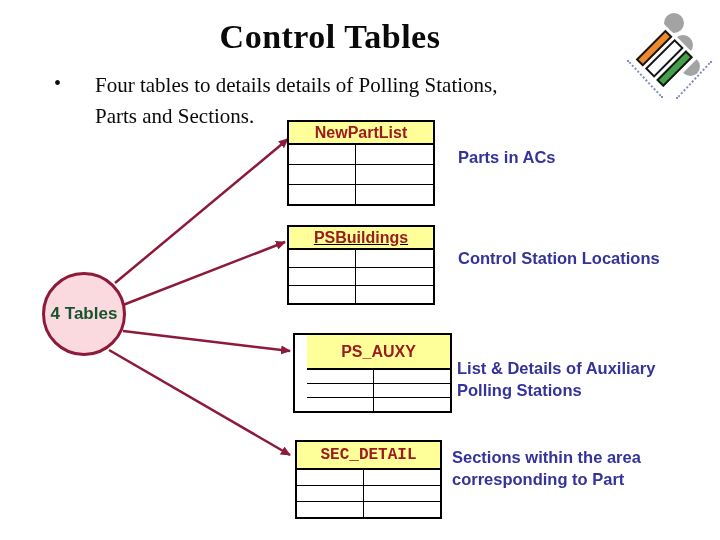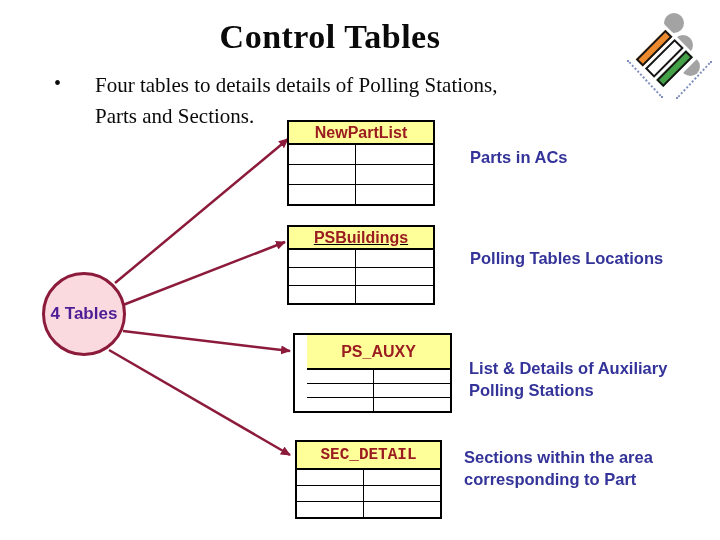--- a/index.html
+++ b/index.html
@@ -44,31 +44,31 @@
   .t1{left:287px;top:120px;width:144px;}
   .t1 .thead{height:21px;} .t1 .trow{height:19px;}
   .t2{left:287px;top:225px;width:144px;text-decoration:underline;}
   .t2 .thead{height:21px;} .t2 .trow{height:17px;}
   .t3{left:293px;top:333px;width:143px;padding-left:12px;}
   .t3 .thead{height:33px;} .t3 .trow{height:13px;}
   .t4{left:295px;top:440px;width:143px;font-family:Liberation Mono, monospace;}
   .t4 .thead{height:26px;} .t4 .trow{height:15px;}
 
   
-  .caption{position:absolute;color:#333399;font-weight:bold;font-size:16.5px;line-height:22px;margin-left:12px;}
+  .caption{position:absolute;color:#333399;font-weight:bold;font-size:16.5px;line-height:22px;}
   .c1{left:458px;top:146px;}
   .c2{left:458px;top:247px;}
   .c3{left:457px;top:357px;}
   .c4{left:452px;top:446px;}
 
   
   .hub{position:absolute;left:42px;top:272px;width:84px;height:84px;border-radius:50%;
        background:#FBDADF;border:3px solid #8C1A3A;box-sizing:border-box;
        display:flex;align-items:center;justify-content:center;}
-  .hub-label{color:#4c1d95;font-weight:bold;font-size:17px;}
+  .hub-label{color:#14532d;font-weight:bold;font-size:17px;}
 
   
   .arrows{position:absolute;left:0;top:0;width:720px;height:540px;pointer-events:none;}
 </style>
 </head>
 <body>
 
 <div class="slide">
 
   <div class="title">Control Tables</div>
@@ -170,21 +170,21 @@
         <div class="tcell"></div>
         <div class="tcell"></div>
       </div>
   </div>
 
   <div class="caption c1">
     <div>Parts in ACs</div>
     <div></div>
   </div>
   <div class="caption c2">
-    <div>Polling Tables Locations</div>
+    <div>Control Station Locations</div>
     <div></div>
   </div>
   <div class="caption c4">
     <div>Sections within the area</div>
     <div>corresponding to Part</div>
   </div>
   <div class="caption c3">
     <div>List &amp; Details of Auxiliary</div>
     <div>Polling Stations</div>
   </div>

